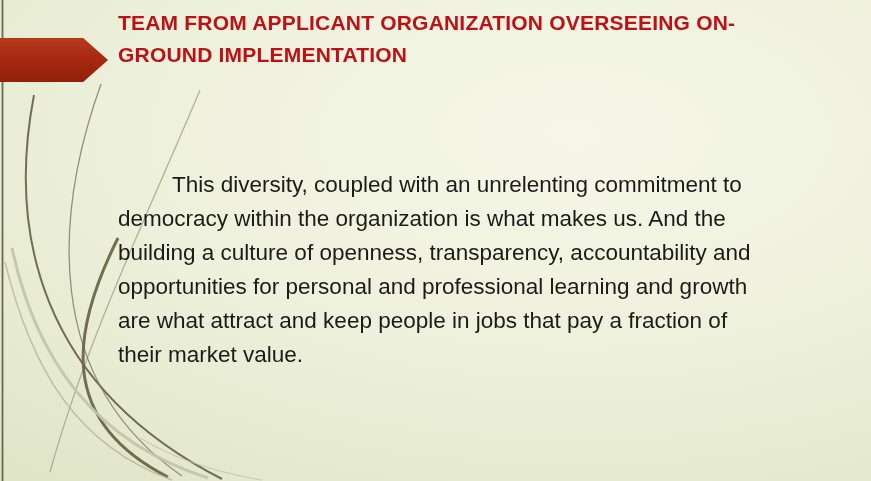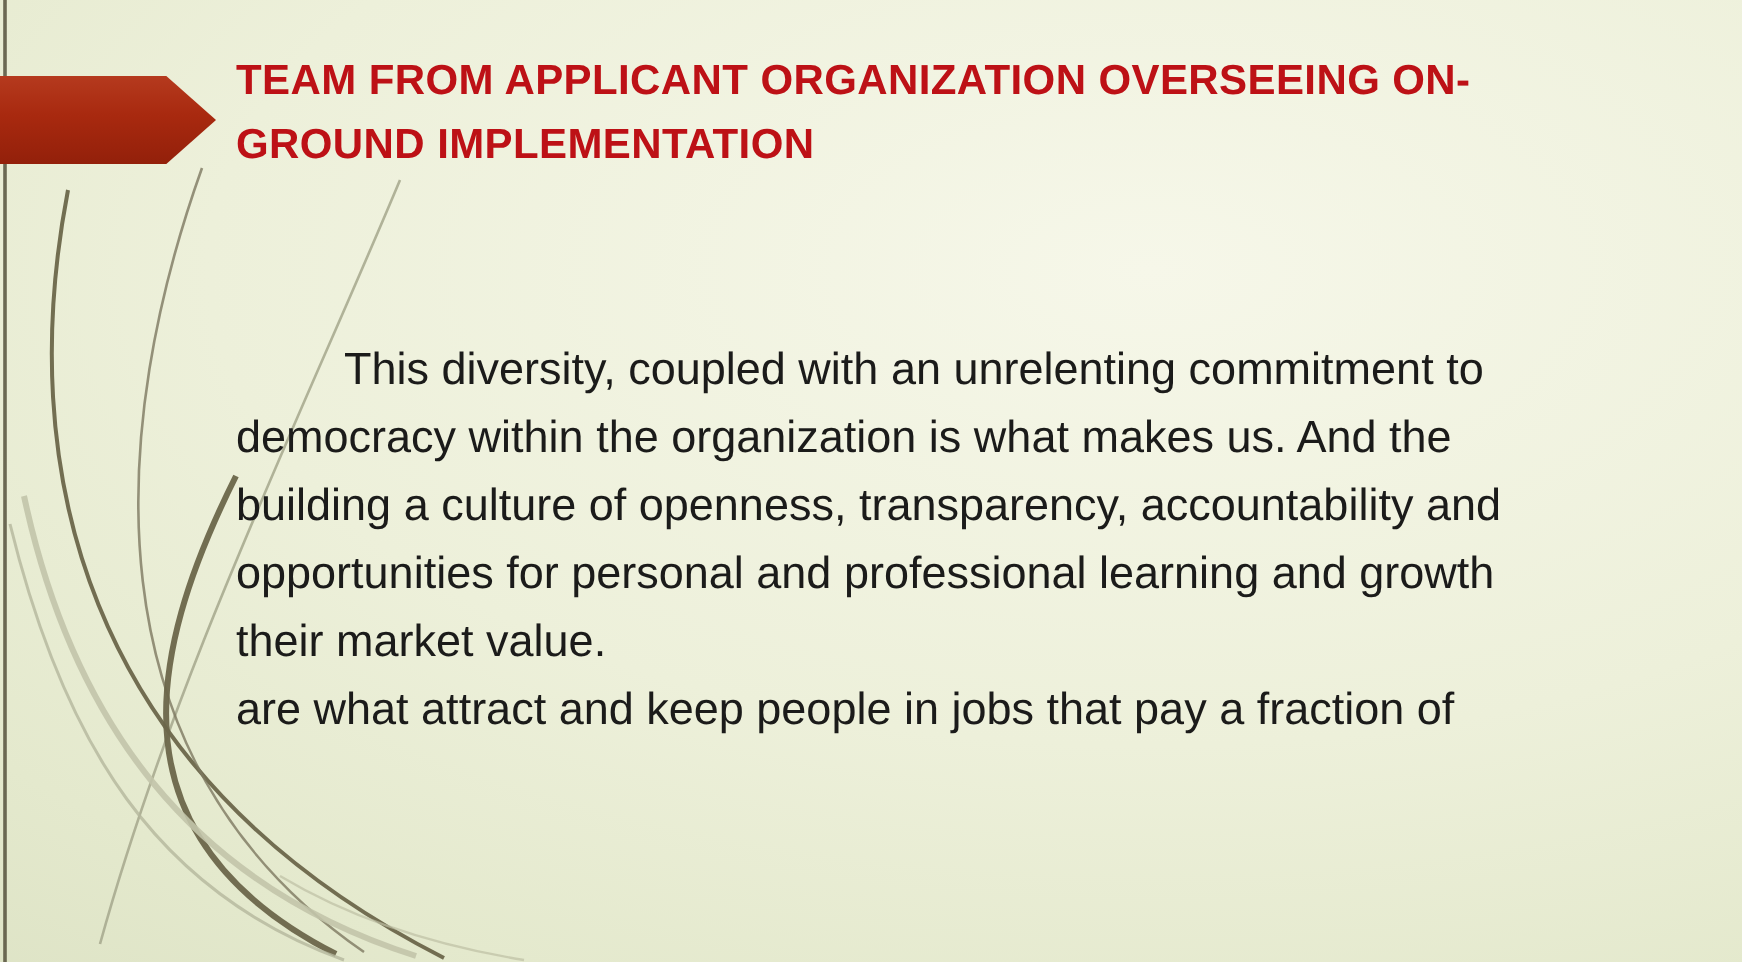--- a/index.html
+++ b/index.html
@@ -25,21 +25,21 @@
   .title-arrow {
     position: absolute;
     left: 0; top: 38px;
     width: 108px; height: 44px;
     background: linear-gradient(180deg, #b53a1e 0%, var(--arrow-color, #a8290f) 45%, #93200a 100%);
     clip-path: polygon(0 0, 77% 0, 100% 50%, 77% 100%, 0 100%);
     filter: drop-shadow(0 2px 1px rgba(60,60,40,0.35));
   }
   .slide-title {
     position: absolute;
-    left: 118px; top: 25px;
+    left: 118px; top: 7px;
     width: 740px;
     color: var(--title-color, #bd1116);
     font-size: 21px;
     font-weight: bold;
     line-height: 32px;
     letter-spacing: 0.2px;
   }
   .body-paragraph {
     position: absolute;
     left: 118px; top: 136px;
@@ -90,17 +90,17 @@
   <div class="slide-title">
     <div>TEAM FROM APPLICANT ORGANIZATION OVERSEEING ON-</div>
     <div>GROUND IMPLEMENTATION</div>
   </div>
 
   <div class="body-paragraph">
     <div class="body-line indented">This diversity, coupled with an unrelenting commitment to</div>
     <div class="body-line">democracy within the organization is what makes us. And the</div>
     <div class="body-line">building a culture of openness, transparency, accountability and</div>
     <div class="body-line">opportunities for personal and professional learning and growth</div>
+    <div class="body-line">are what attract and keep people in jobs that pay a fraction of</div>
     <div class="body-line">their market value.</div>
-    <div class="body-line">are what attract and keep people in jobs that pay a fraction of</div>
   </div>
 
 </div>
 
 </body></html>

